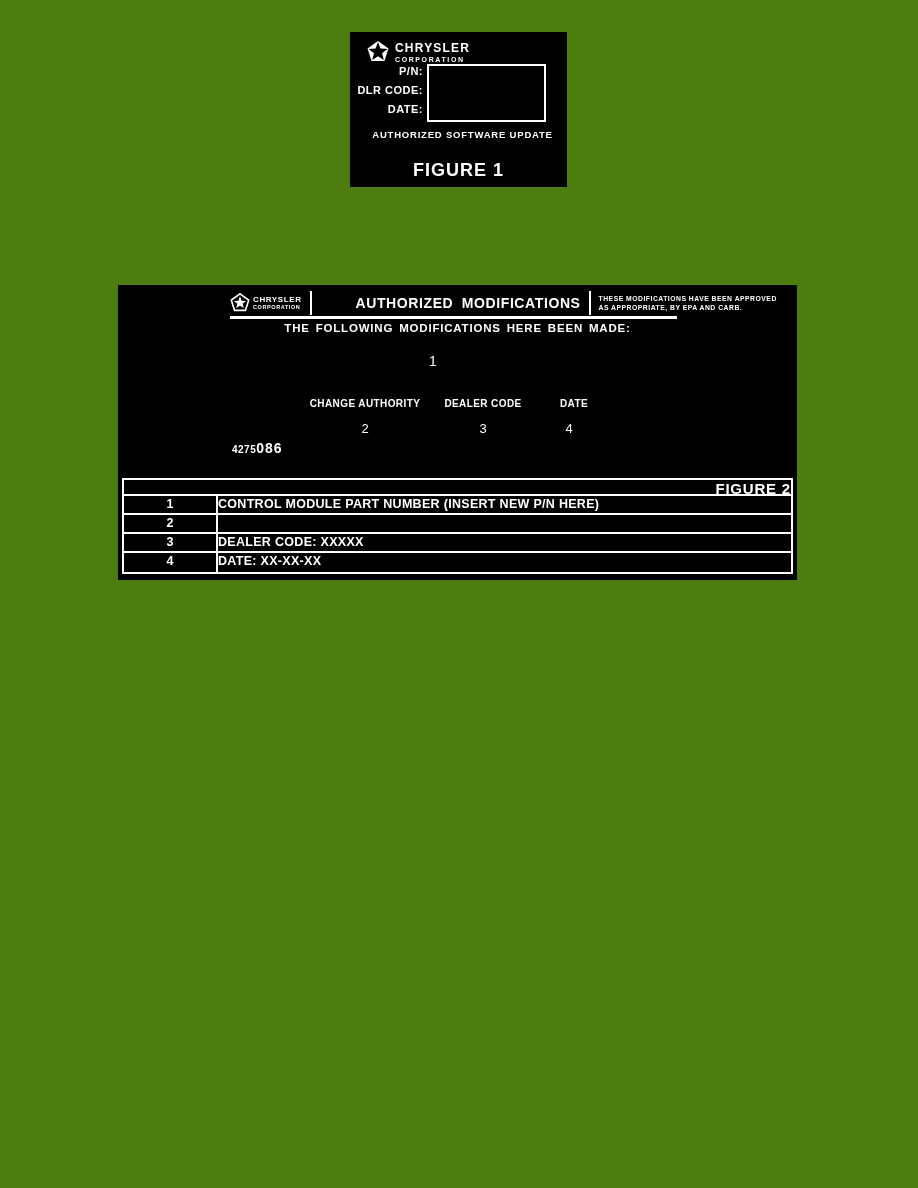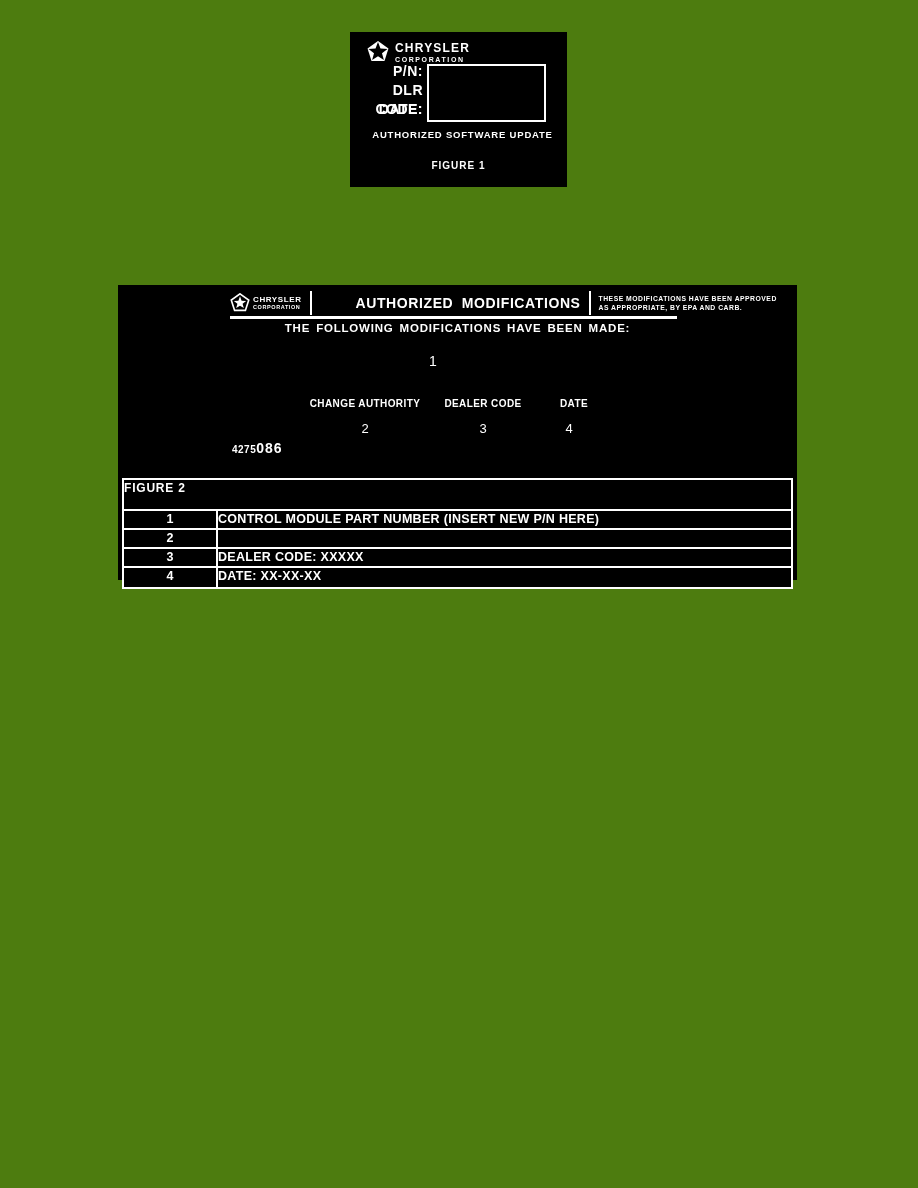--- a/index.html
+++ b/index.html
@@ -18,34 +18,34 @@
     width: 217px; height: 155px;
     background: #000000; color: #ffffff;
   }
   .fig1-logo { position: absolute; left: 16px; top: 8px; display: flex; align-items: center; }
   .fig1-logo svg { width: 24px; height: 24px; }
   .fig1-logo-text { margin-left: 5px; line-height: 1; }
   .fig1-brand { font-size: 12px; font-weight: bold; letter-spacing: 1.2px; }
   .fig1-sub { font-size: 7px; font-weight: bold; letter-spacing: 1.6px; margin-top: 2px; }
   .fig1-fields {
     position: absolute; left: 0; top: 30px; width: 73px;
-    text-align: right; font-size: 14px; font-weight: bold; letter-spacing: 0.5px;
+    text-align: right; font-size: 11px; font-weight: bold; letter-spacing: 0.5px;
   }
   .fig1-fields .field-label { height: 19px; line-height: 19px; }
   .fig1-box {
     position: absolute; left: 77px; top: 32px; width: 119px; height: 58px;
     border: 2px solid #ffffff; background: #000000;
   }
   .fig1-note {
     position: absolute; left: 4px; top: 97px; width: 100%;
     text-align: center; font-size: 9.5px; font-weight: bold; letter-spacing: 0.8px;
   }
   .fig1-caption {
     position: absolute; left: 0; top: 128px; width: 100%;
-    text-align: center; font-size: 10px; font-weight: bold; letter-spacing: 1px;
+    text-align: center; font-size: 18px; font-weight: bold; letter-spacing: 1px;
   }
 
   
   .fig2 {
     position: absolute; left: 118px; top: 285px;
     width: 679px; height: 295px;
     background: #000000; color: #ffffff;
   }
   .fig2-header { position: absolute; left: 112px; top: 5px; height: 26px; display: flex; align-items: center; }
   .fig2-logo { display: flex; align-items: center; }
@@ -76,22 +76,22 @@
   .fig2-part .pn-prefix { font-size: 10px; letter-spacing: 0.5px; }
   .fig2-part .pn-suffix { font-size: 14px; letter-spacing: 1px; }
 
   
   .fig2-table {
     position: absolute; left: 4px; top: 193px; width: 671px;
     border: 2px solid #ffffff; border-collapse: collapse;
     background: #000000;
   }
   .fig2-table .t-caption {
-    height: 31px; line-height: 17px; text-align: left;
-    font-size: 12px; font-weight: bold; letter-spacing: 0.8px;
+    height: 16px; line-height: 17px; text-align: right;
+    font-size: 15px; font-weight: bold; letter-spacing: 0.8px;
     border-bottom: 2px solid #ffffff;
   }
   .t-row { display: flex; height: 19px; border-bottom: 2px solid #ffffff; }
   .t-row:last-child { border-bottom: none; }
   .t-num {
     width: 94px; flex: 0 0 94px; text-align: center;
     font-size: 12.5px; font-weight: bold; line-height: 17px;
     border-right: 2px solid #ffffff;
   }
   .t-desc {
@@ -141,21 +141,21 @@
       <div class="fig2-vbar"></div>
       <div class="fig2-title">AUTHORIZED MODIFICATIONS</div>
       <div class="fig2-vbar"></div>
       <div class="fig2-approval">
         <div>THESE MODIFICATIONS HAVE BEEN APPROVED</div>
         <div>AS APPROPRIATE, BY EPA AND CARB.</div>
       </div>
     </div>
     <div class="fig2-underline"></div>
 
-    <div class="fig2-subtitle">THE FOLLOWING MODIFICATIONS HAVE BEEN MADE:</div>
+    <div class="fig2-subtitle">THE FOLLOWING MODIFICATIONS HERE BEEN MADE:</div>
 
     <div class="fig2-ph1">1</div>
 
     <div class="fig2-col-headers">
       <div class="col-h0">CHANGE AUTHORITY</div>
       <div class="col-h1">DEALER CODE</div>
       <div class="col-h2">DATE</div>
     </div>
     <div class="fig2-col-values">
       <div class="col-v0">2</div>

